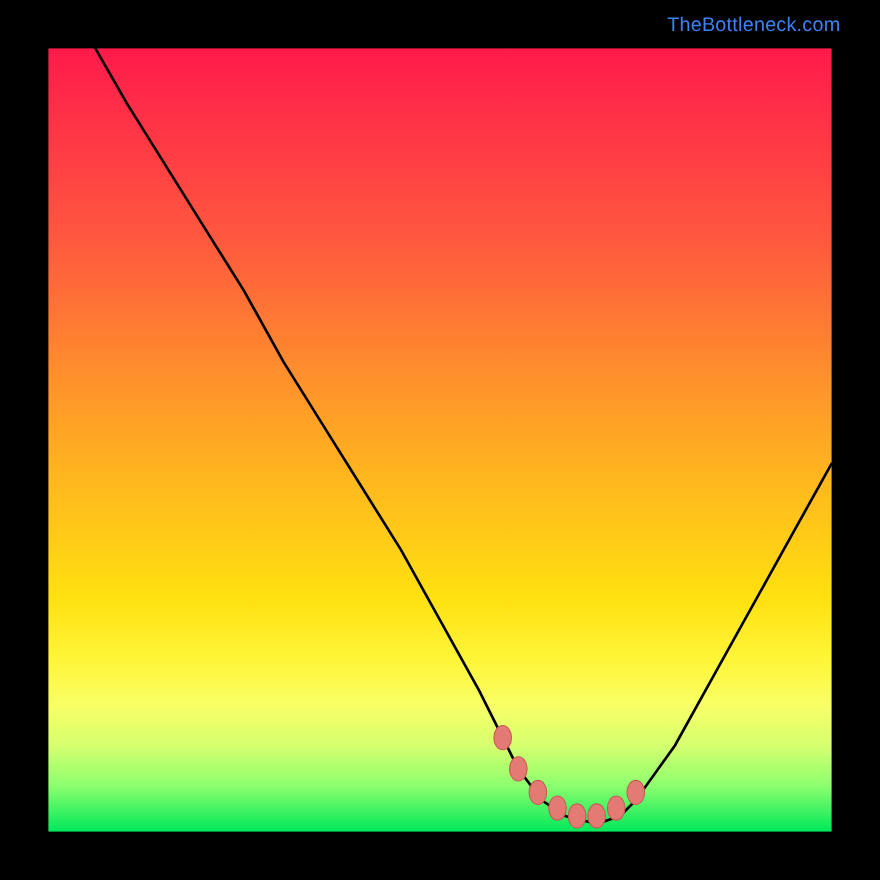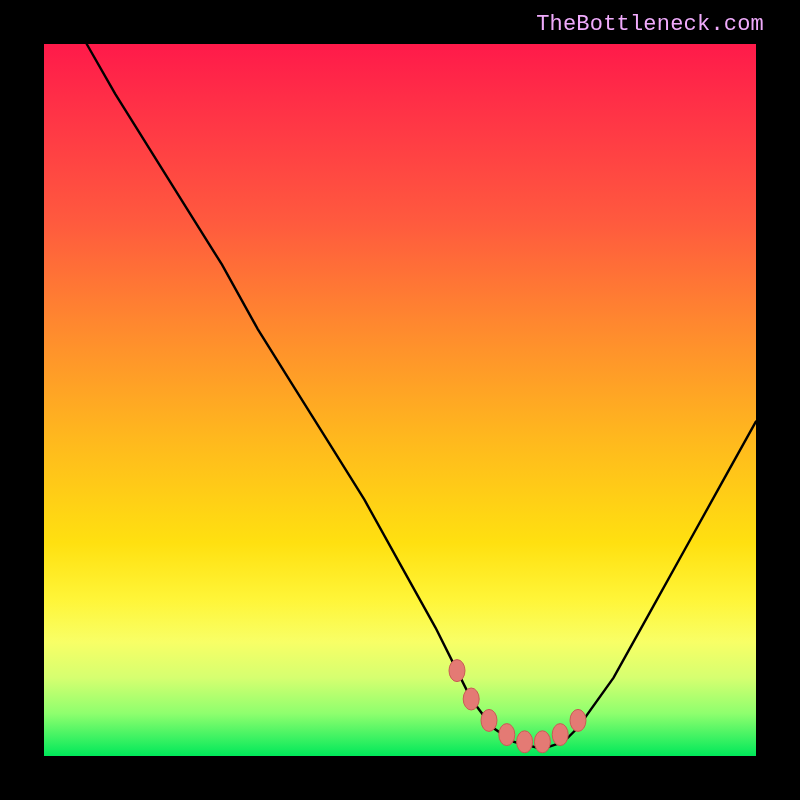--- a/index.html
+++ b/index.html
@@ -36,26 +36,25 @@
       #f8ff66 84%,
       #d6ff70 89%,
       #8fff6e 94%,
       #00e85a 100%
     );
   }
   .watermark {
     position: absolute;
     top: 12px;
     right: 36px;
-    color: #f0abfc;
-    font-size: 22px;
+    color: #3b82f6;
+    font-size: 18px;
     font-weight: 500;
     letter-spacing: 0.2px;
     user-select: none;
-    font-family: Liberation Mono, monospace;
   }
   svg.curve {
     position: absolute;
     left: 0;
     top: 0;
     width: 712px;
     height: 712px;
     overflow: visible;
   }
 </style>

